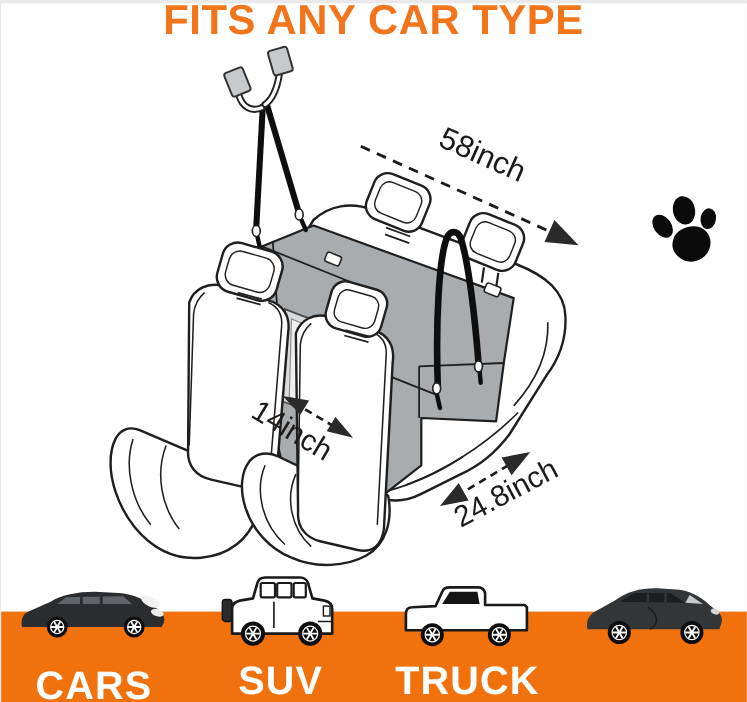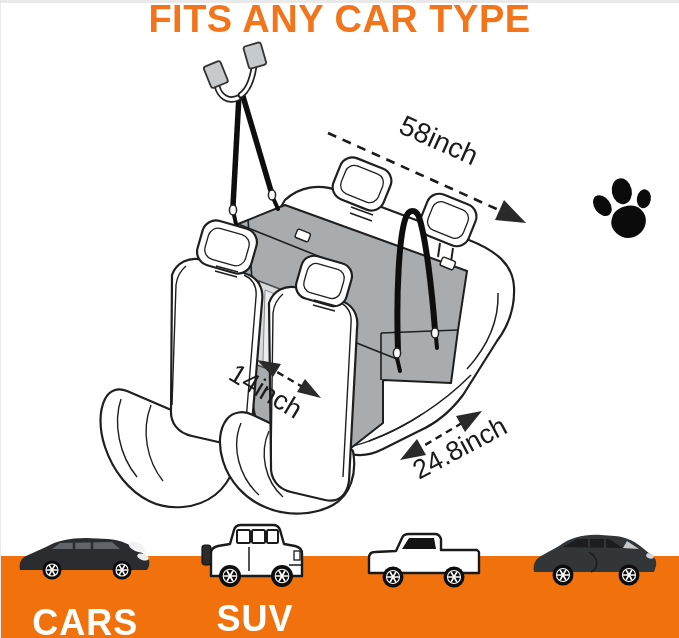--- a/index.html
+++ b/index.html
@@ -253,20 +253,21 @@
                 <circle r="6.5" fill="none" stroke="#fff" stroke-width="1.1"></circle>
               <g stroke="#fff" stroke-width="1.7" stroke-linecap="round">
                 <line x1="-5.3" y1="0" x2="5.3" y2="0"></line>
                   <line x1="-2.65" y1="-4.6" x2="2.65" y2="4.6"></line>
                   <line x1="-2.65" y1="4.6" x2="2.65" y2="-4.6"></line>
               </g>
                 <circle r="1.4" fill="#fff"></circle>
             </g>
           </svg>
         </div>
+        <div class="vehicle-label">TRUCK</div>
       </div>
 
       <div class="vehicle-col">
         <div class="icon-box">
           <svg width="132" height="60" viewBox="0 0 132 60">
             <path d="M5,44 C4,38 5,32 12,28 L30,18 C42,9 56,6 72,7 L86,8 C98,9 107,14 115,21
                      L121,26 C126,29 128,33 127,38 L125,44 Z" fill="#323639"></path>
             <path d="M34,19 L48,11 L80,11 L94,20 Z" fill="#1B1D1F"></path>
             <path d="M60,11 L60,19 M76,11 L76,20" stroke="#323639" stroke-width="2.2"></path>
             <polygon points="98,13 110,21 94,20" fill="#C6C8CA"></polygon>

